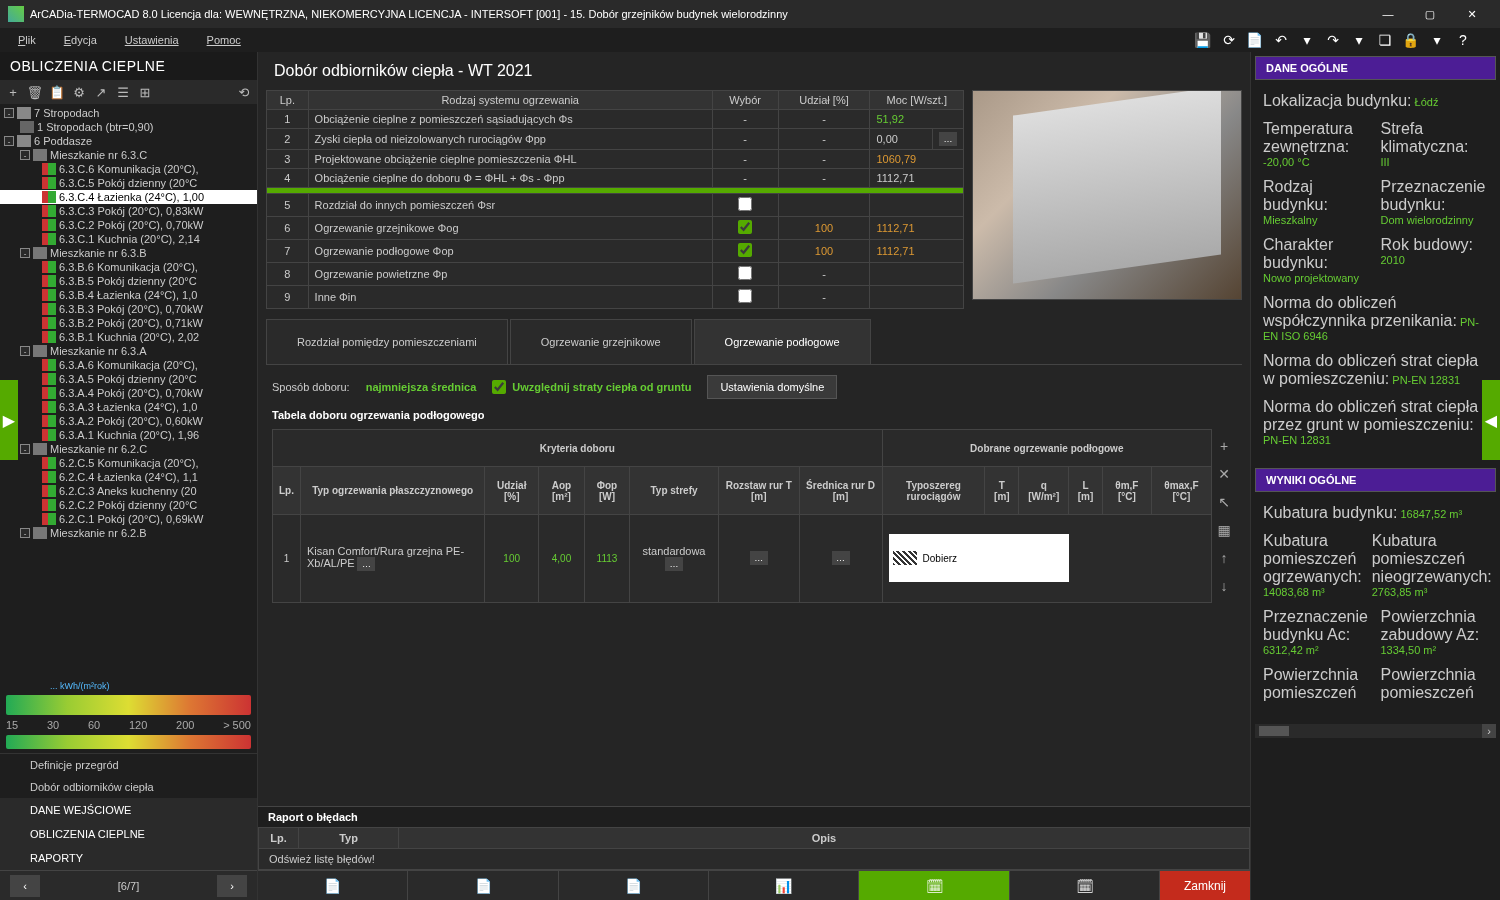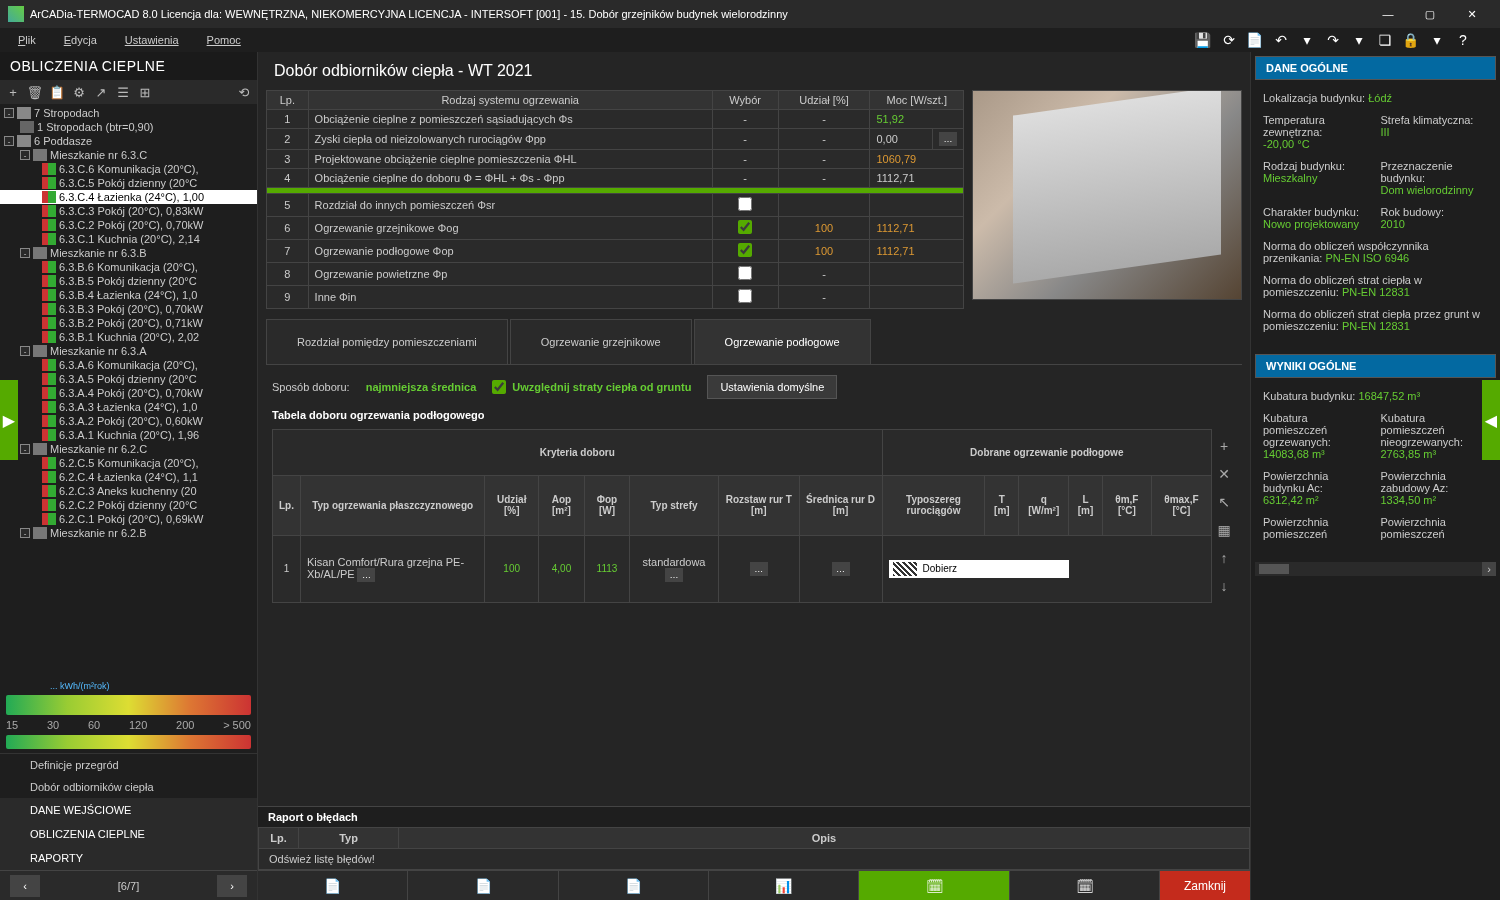--- a/index.html
+++ b/index.html
@@ -76,30 +76,30 @@
 .report-title{padding:4px 10px;font-weight:bold;background:#1e1e1e;color:#fff}
 .report-table th,.report-table td{border:1px solid #444;padding:4px 10px;background:#2a2a2a;text-align:center}
 .report-table th{background:#333;font-weight:bold}
 .report-table td.msg{text-align:left}
 .bottom-bar{height:30px;background:#2a2a2a;display:flex;align-items:center;border-top:1px solid #444}
 .bottom-seg{flex:1;height:100%;border-right:1px solid #444;display:flex;align-items:center;justify-content:center;cursor:pointer}
 .bottom-seg.active{background:#5a0}
 .bottom-icon{width:16px;height:16px;color:#fff;font-size:14px}
 .close-btn{padding:0 24px;height:100%;background:#c42b1c;color:#fff;display:flex;align-items:center;cursor:pointer;font-size:12px}
 .right-panel{width:250px;background:#1e1e1e;display:flex;flex-direction:column;overflow-y:auto;border-left:1px solid #333}
-.rp-header{background:#0369a1;padding:5px 10px;font-weight:bold;color:#fff;border:1px solid #555;margin:4px}
+.rp-header{background:#4c1d95;padding:5px 10px;font-weight:bold;color:#fff;border:1px solid #555;margin:4px}
 .rp-body{padding:8px 12px}
 .rp-row{display:flex;margin-bottom:10px;gap:10px}
 .rp-col{flex:1}
-.rp-label{color:#ccc;font-size:11px}
+.rp-label{color:#ccc;font-size:16px}
 .rp-value{color:#6c3;font-size:11px}
 .edge-handle{width:18px;background:#5a0;position:absolute;top:380px;height:80px;display:flex;align-items:center;justify-content:center;color:#fff;cursor:pointer;font-size:16px}
 .edge-handle.left{left:0}
 .edge-handle.right{right:0}
-.pipe-input{background:#fff;padding:2px 4px;display:flex;align-items:center;gap:6px;width:180px}
+.pipe-input{background:#fff;padding:17px 4px;display:flex;align-items:center;gap:6px;width:180px}
 .pipe-input input{border:none;flex:1;font-size:10px;outline:none}
 .pipe-icon{width:24px;height:14px;background:repeating-linear-gradient(45deg,#333 0,#333 2px,#fff 2px,#fff 4px)}
 .scrollbar-h{height:14px;background:#2a2a2a;display:flex;align-items:center;margin:4px}
 .scroll-thumb{height:10px;background:#555;width:30px;margin-left:4px}
 .scroll-arrow{width:14px;height:14px;background:#444;display:flex;align-items:center;justify-content:center;color:#ccc;margin-left:auto}
 </style>
 </head>
 <body>
 
 <div class="titlebar">
@@ -562,21 +562,21 @@
             <div class="rp-label">Kubatura pomieszczeń ogrzewanych:</div>
             <div class="rp-value">14083,68 m³</div>
           </div>
         <div class="rp-col">
             <div class="rp-label">Kubatura pomieszczeń nieogrzewanych:</div>
             <div class="rp-value">2763,85 m³</div>
           </div>
       </div>
       <div class="rp-row">
         <div class="rp-col">
-            <div class="rp-label">Powierzchnia budynku Ac:</div>
+            <div class="rp-label">Przeznaczenie budynku Ac:</div>
             <div class="rp-value">6312,42 m²</div>
           </div>
         <div class="rp-col">
             <div class="rp-label">Powierzchnia zabudowy Az:</div>
             <div class="rp-value">1334,50 m²</div>
           </div>
       </div>
       <div class="rp-row">
         <div class="rp-col">
             <div class="rp-label">Powierzchnia pomieszczeń</div>

